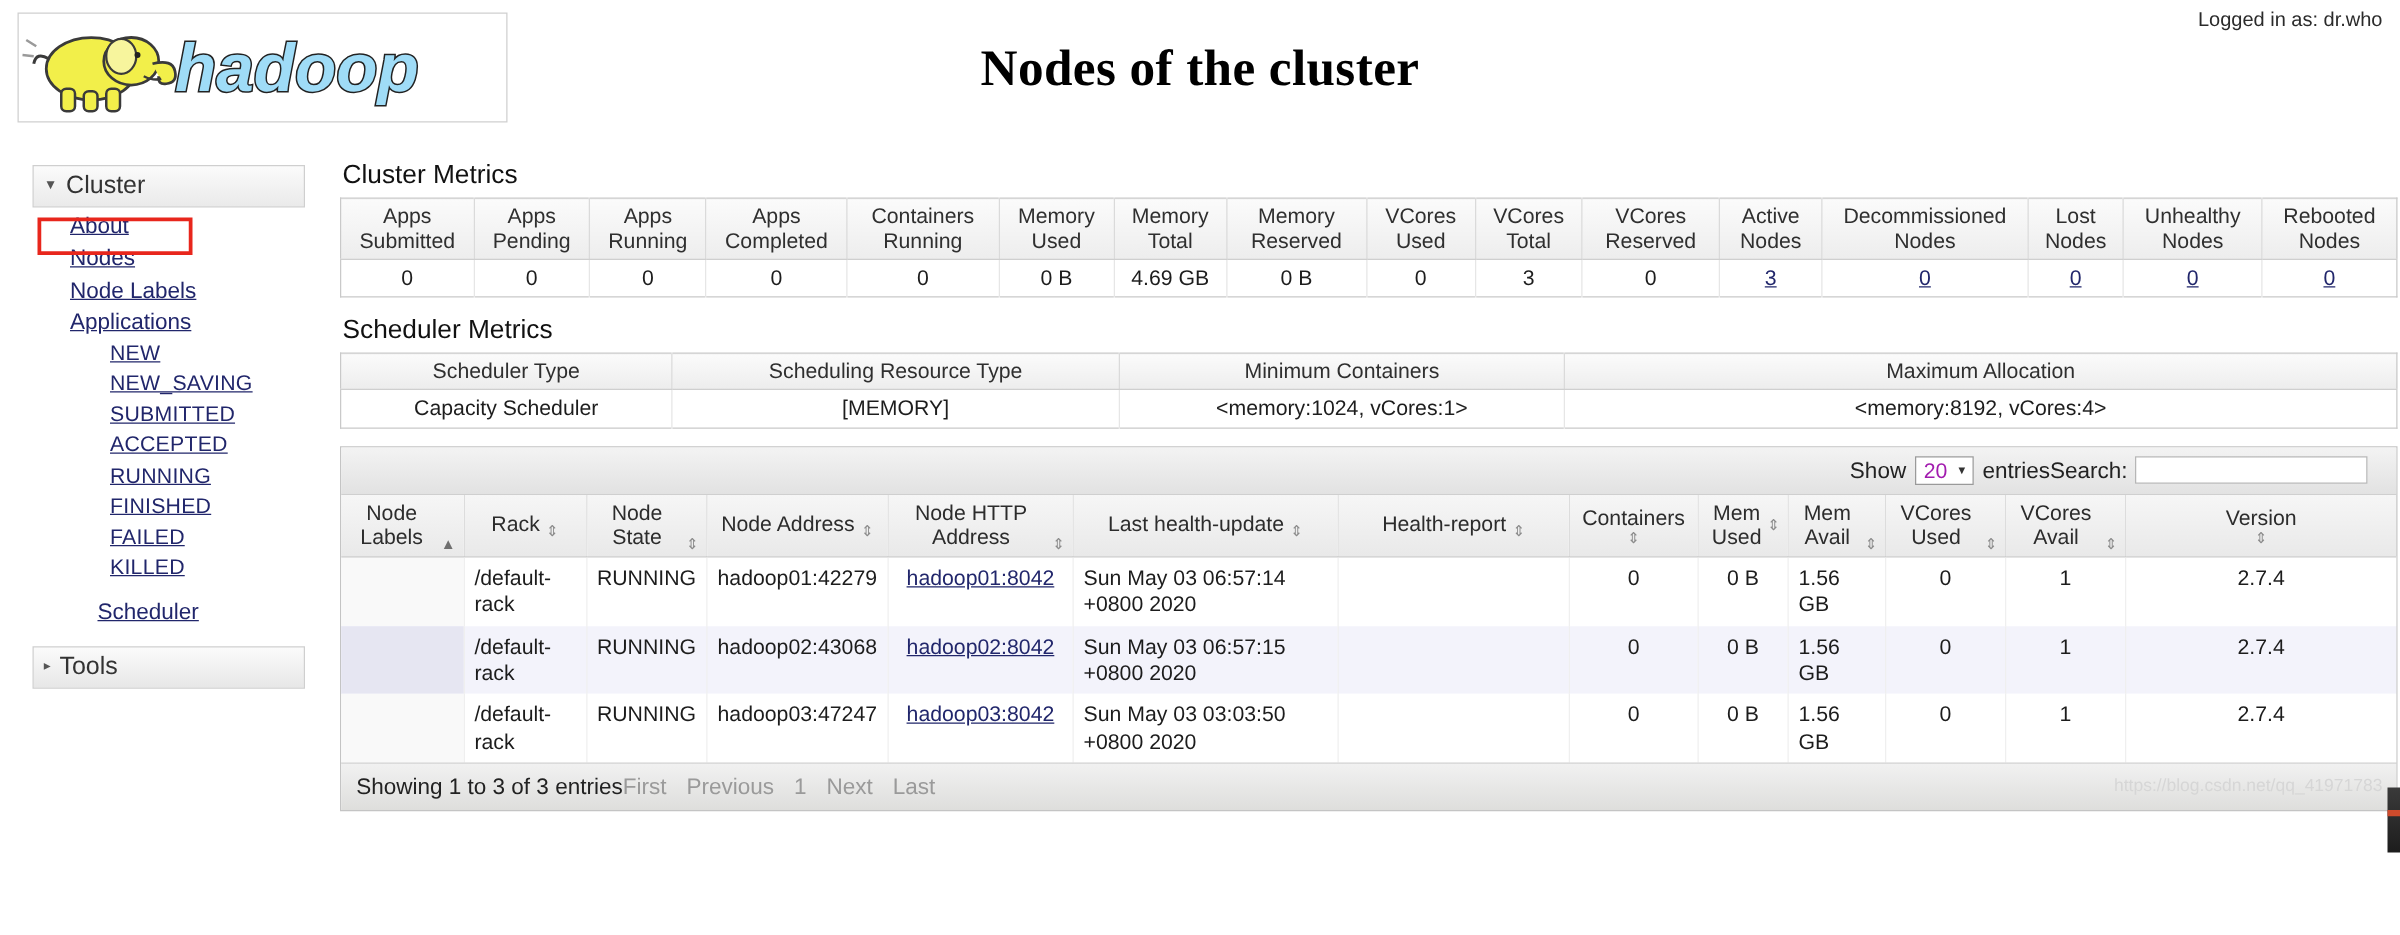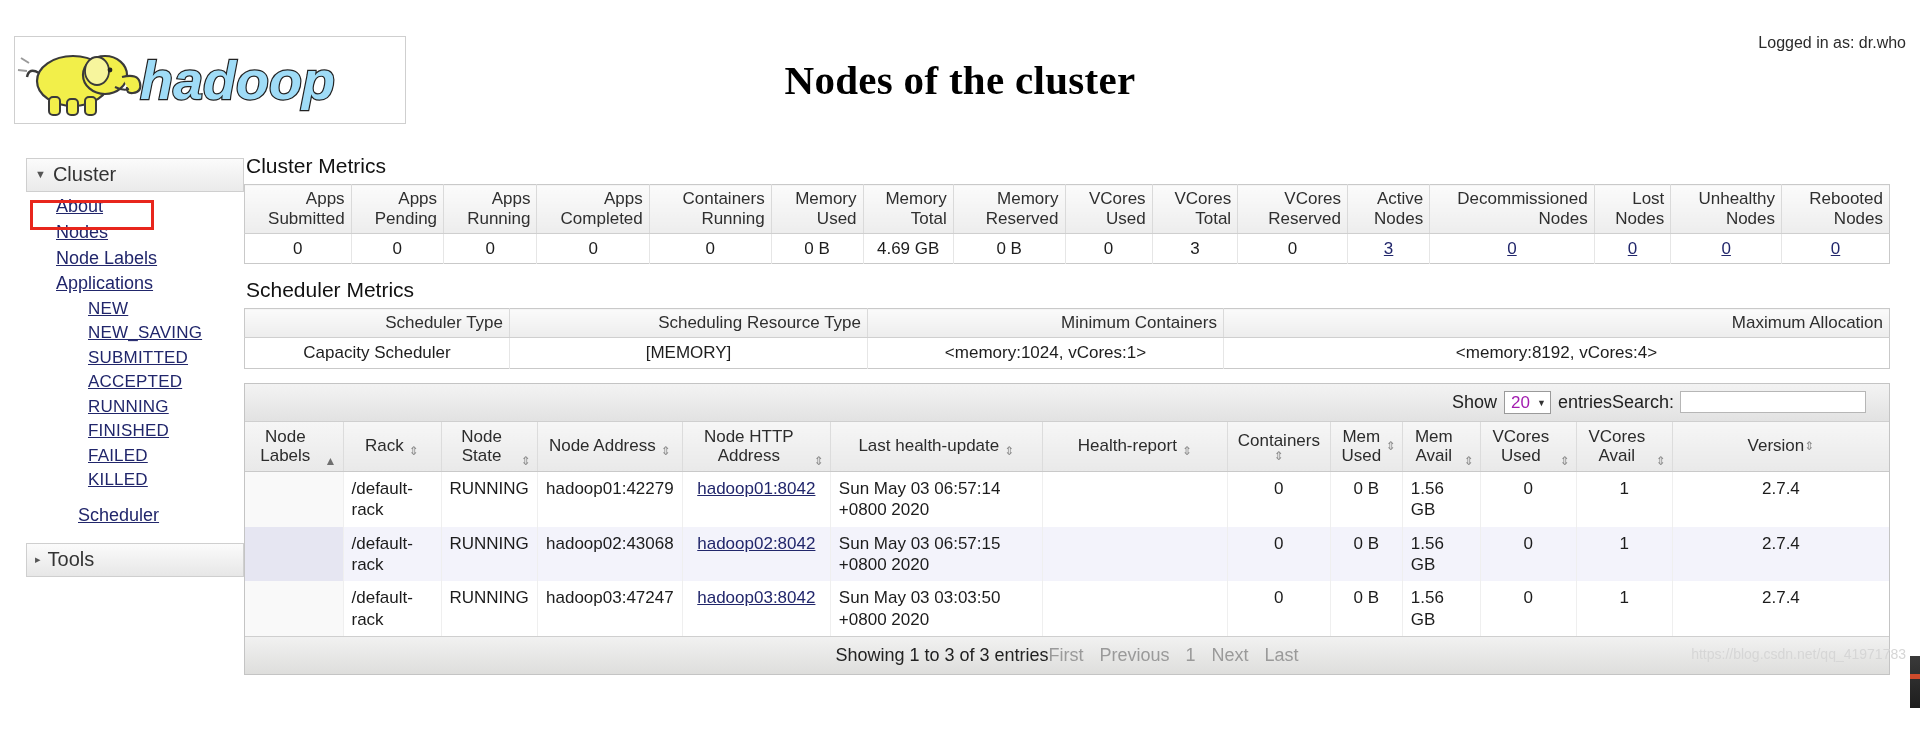--- a/index.html
+++ b/index.html
@@ -6,21 +6,21 @@
   html, body {
     margin: 0; padding: 0;
     width: 1920px; height: 748px;
     background: #ffffff;
     font-family: "Liberation Sans", sans-serif;
     color: #1a1a1a;
     overflow: hidden;
   }
 
   
-  .page { position: relative; width: 1920px; height: 660px; margin-top: 26px; }
+  .page { position: relative; width: 1920px; height: 660px; }
 
   .logged-in {
     position: absolute; top: 8px; right: 14px;
     font-size: 16px; color: #2b2b2b;
   }
 
   .logo-box {
     position: absolute; left: 14px; top: 10px;
     width: 392px; height: 88px;
     border: 1px solid #cfcfcf;
@@ -76,21 +76,21 @@
   .tools-head {
     margin-top: 11px;
     background: linear-gradient(180deg,#fbfbfb 0%, #e7e7e7 100%);
     border: 1px solid #cfcfcf;
     padding: 4px 8px 5px 8px;
     font-size: 20px; color: #333;
     display: flex; align-items: center; gap: 7px;
   }
 
   
-  .content { position: absolute; left: 244px; top: 128px; width: 1646px; }
+  .content { position: absolute; left: 272px; top: 128px; width: 1646px; }
 
   .section-title {
     font-size: 21px; color: #111;
     margin: 0 0 6px 2px;
   }
   .section-title.second { margin-top: 14px; }
 
   table.grid {
     border-collapse: collapse;
     width: 1646px;
@@ -98,21 +98,21 @@
     border: 1px solid #c9c9c9;
   }
   table.grid th {
     background: linear-gradient(180deg,#fbfbfb 0%,#ededed 100%);
     border-right: 1px solid #dadada;
     border-bottom: 1px solid #cfcfcf;
     font-weight: normal;
     font-size: 17px;
     color: #2f2f2f;
     padding: 4px 6px;
-    text-align: right;
+    text-align: center;
     line-height: 1.18;
   }
   table.grid th:last-child { border-right: none; }
   table.grid td {
     border-right: 1px solid #e6e6e6;
     font-size: 17px;
     color: #1d1d1d;
     padding: 4px 8px;
     text-align: center;
     line-height: 1.25;
@@ -203,21 +203,21 @@
   table.dt tbody tr td.sortcol { background: rgba(0,0,0,0.022); }
   table.dt tbody tr.even td.sortcol { background: #e6e6f2; }
 
   .c-center { text-align: center; }
   .c-left { text-align: left; }
 
   .dt-bottom {
     background: linear-gradient(180deg,#f1f1f1 0%,#dededc 100%);
     border-top: 1px solid #cfcfcf;
     padding: 8px 12px;
-    display: flex; align-items: center; justify-content: center;
+    display: flex; align-items: center; justify-content: flex-start;
     font-size: 18px; color: #222;
   }
   .pager { display: flex; align-items: center; gap: 16px; color: #9a9a9a; font-size: 18px; }
   .pager .cur { color: #9a9a9a; }
 
   .watermark {
     position: absolute; right: 14px; bottom: 24px;
     font-size: 14px; color: #d6d6d6;
   }
   .edge-strip {
@@ -447,21 +447,21 @@
                 <span class="sort-ic">⇕</span>
               </span>
             </th>
             <th style="width:96px">
               <span class="th-inner">
                 <span>VCores Avail</span>
                 <span class="sort-ic">⇕</span>
               </span>
             </th>
             <th>
-              <span class="th-inner" style="flex-direction:row;align-items:center;gap:0">
+              <span class="th-inner" style="flex-direction:column;align-items:center;gap:0">
                 <span>Version</span>
                 <span class="sort-ic">⇕</span>
               </span>
             </th>
           </tr>
         </thead>
         <tbody>
           <tr class="odd">
             <td class="sortcol"></td>
             <td class="c-left">/default-rack</td>

